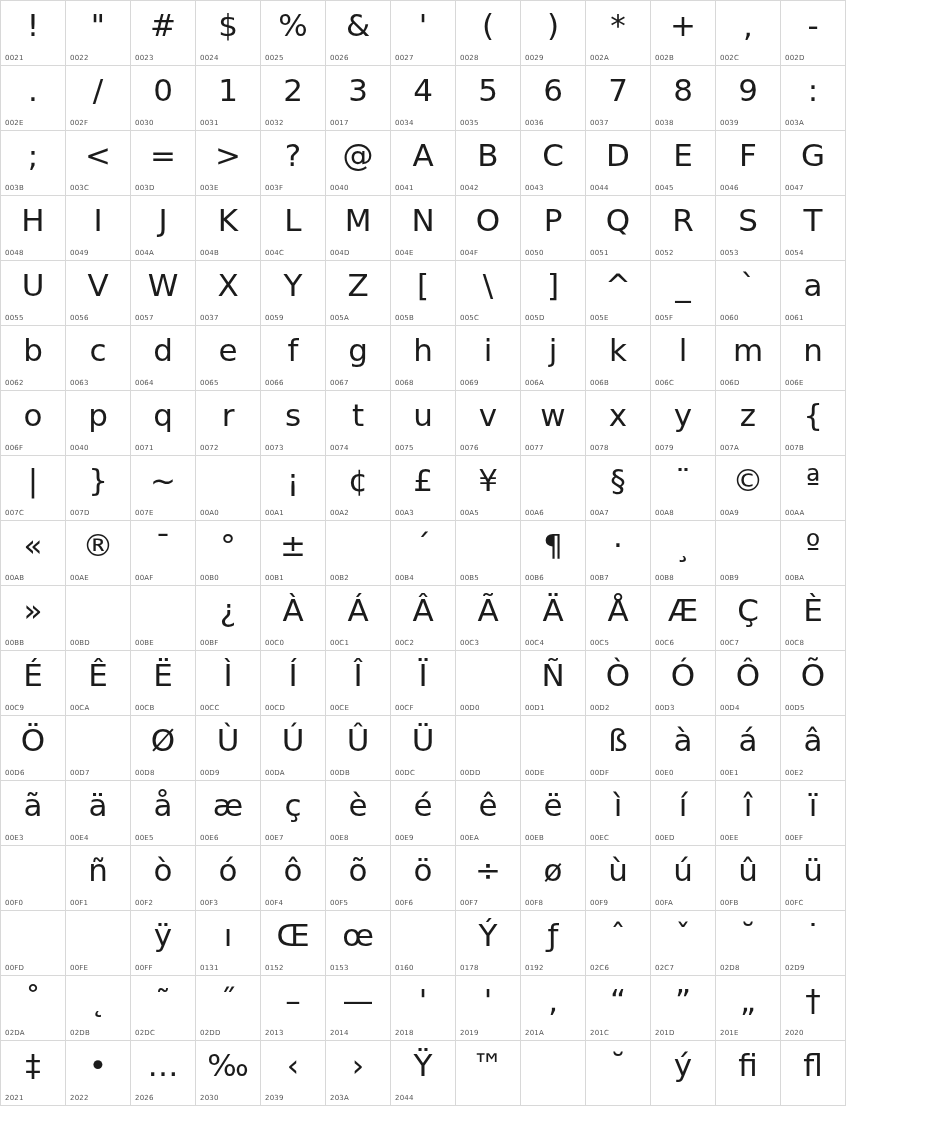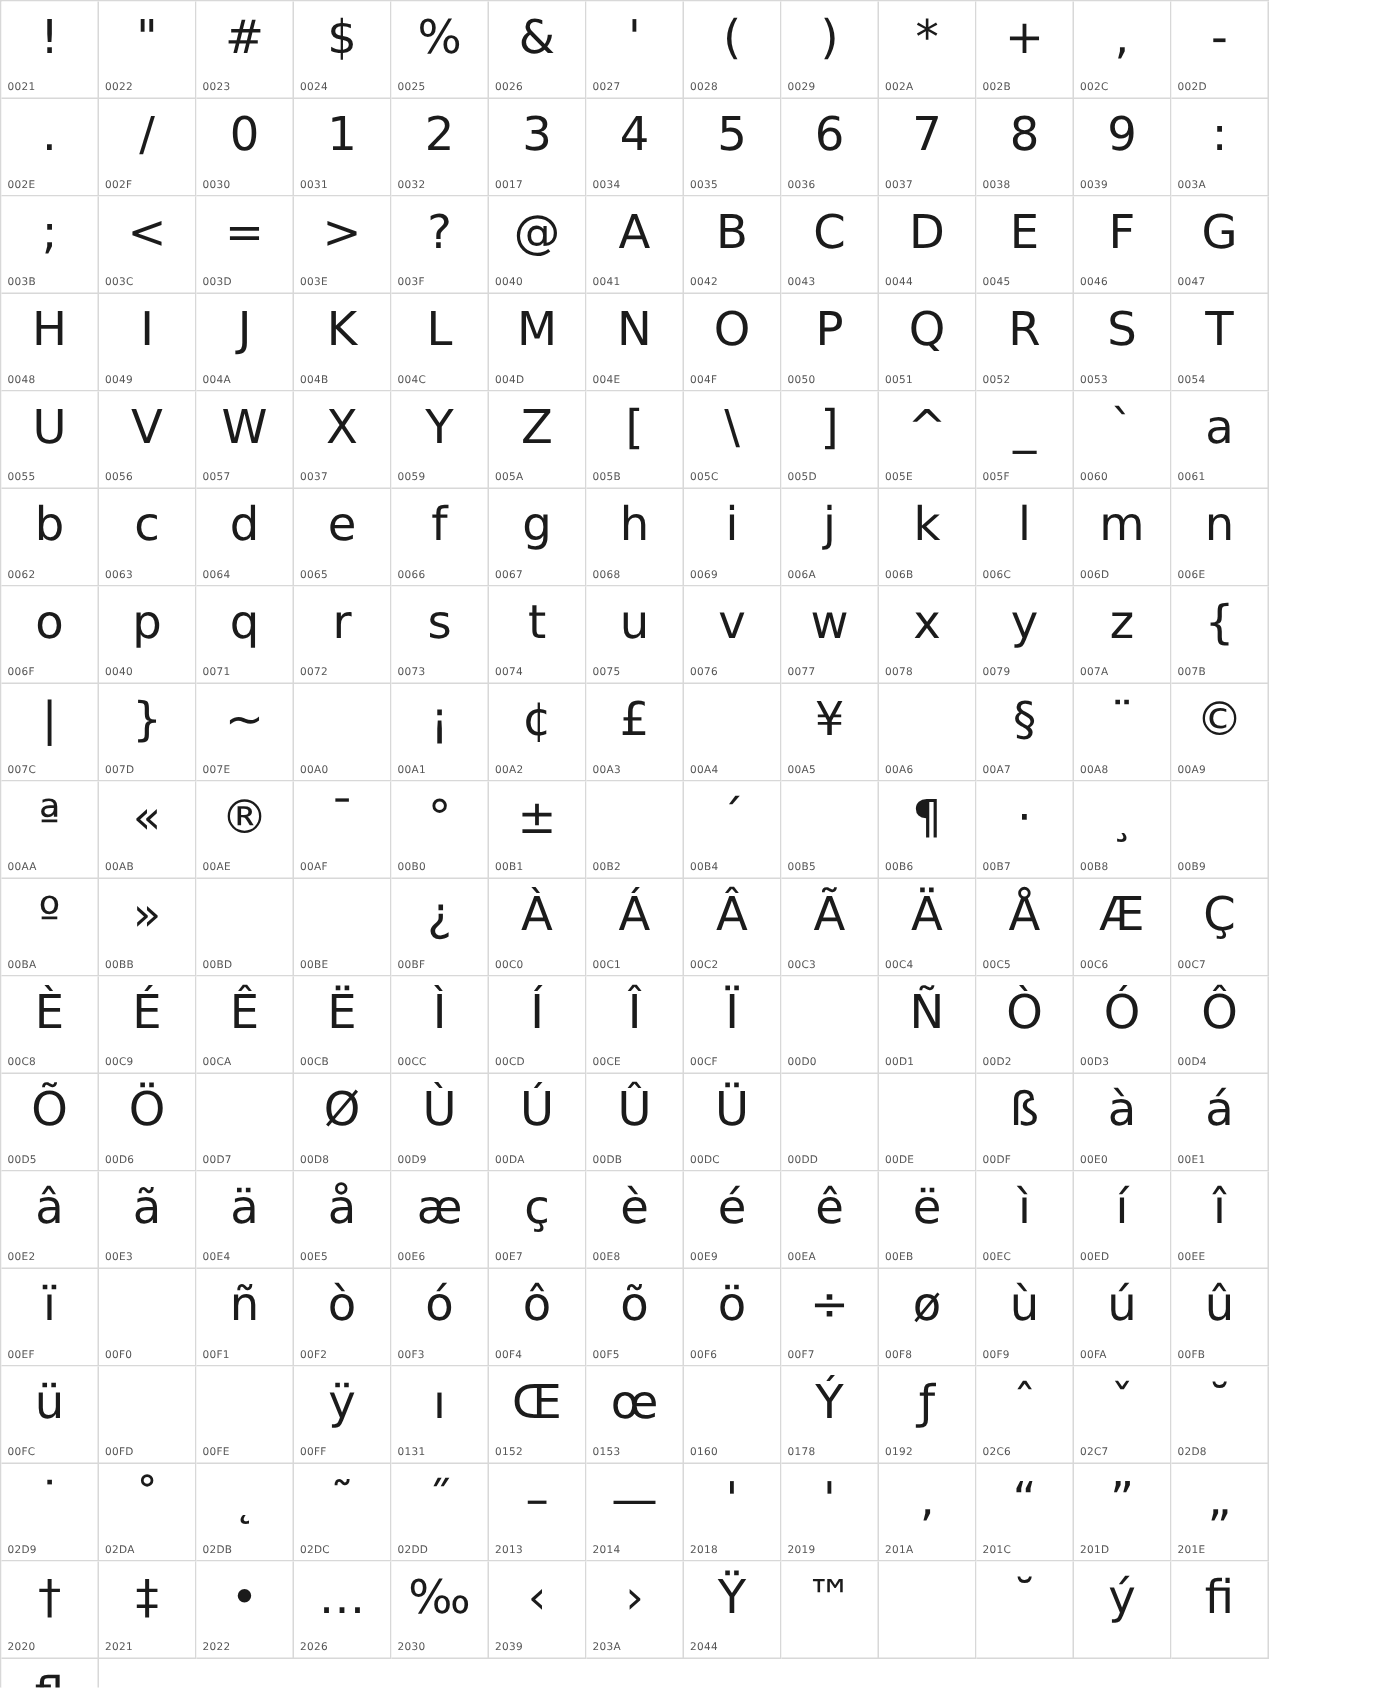--- a/index.html
+++ b/index.html
@@ -445,24 +445,20 @@
       <div class="code">00A1</div>
     </div>
     <div class="cell">
       <div class="glyph">¢</div>
       <div class="code">00A2</div>
     </div>
     <div class="cell">
       <div class="glyph">£</div>
       <div class="code">00A3</div>
     </div>
-    <div class="cell empty">
-      <div class="glyph"></div>
-      <div class="code">00A4</div>
-    </div>
     <div class="cell">
       <div class="glyph">¥</div>
       <div class="code">00A5</div>
     </div>
     <div class="cell empty">
       <div class="glyph"></div>
       <div class="code">00A6</div>
     </div>
     <div class="cell">
       <div class="glyph">§</div>

